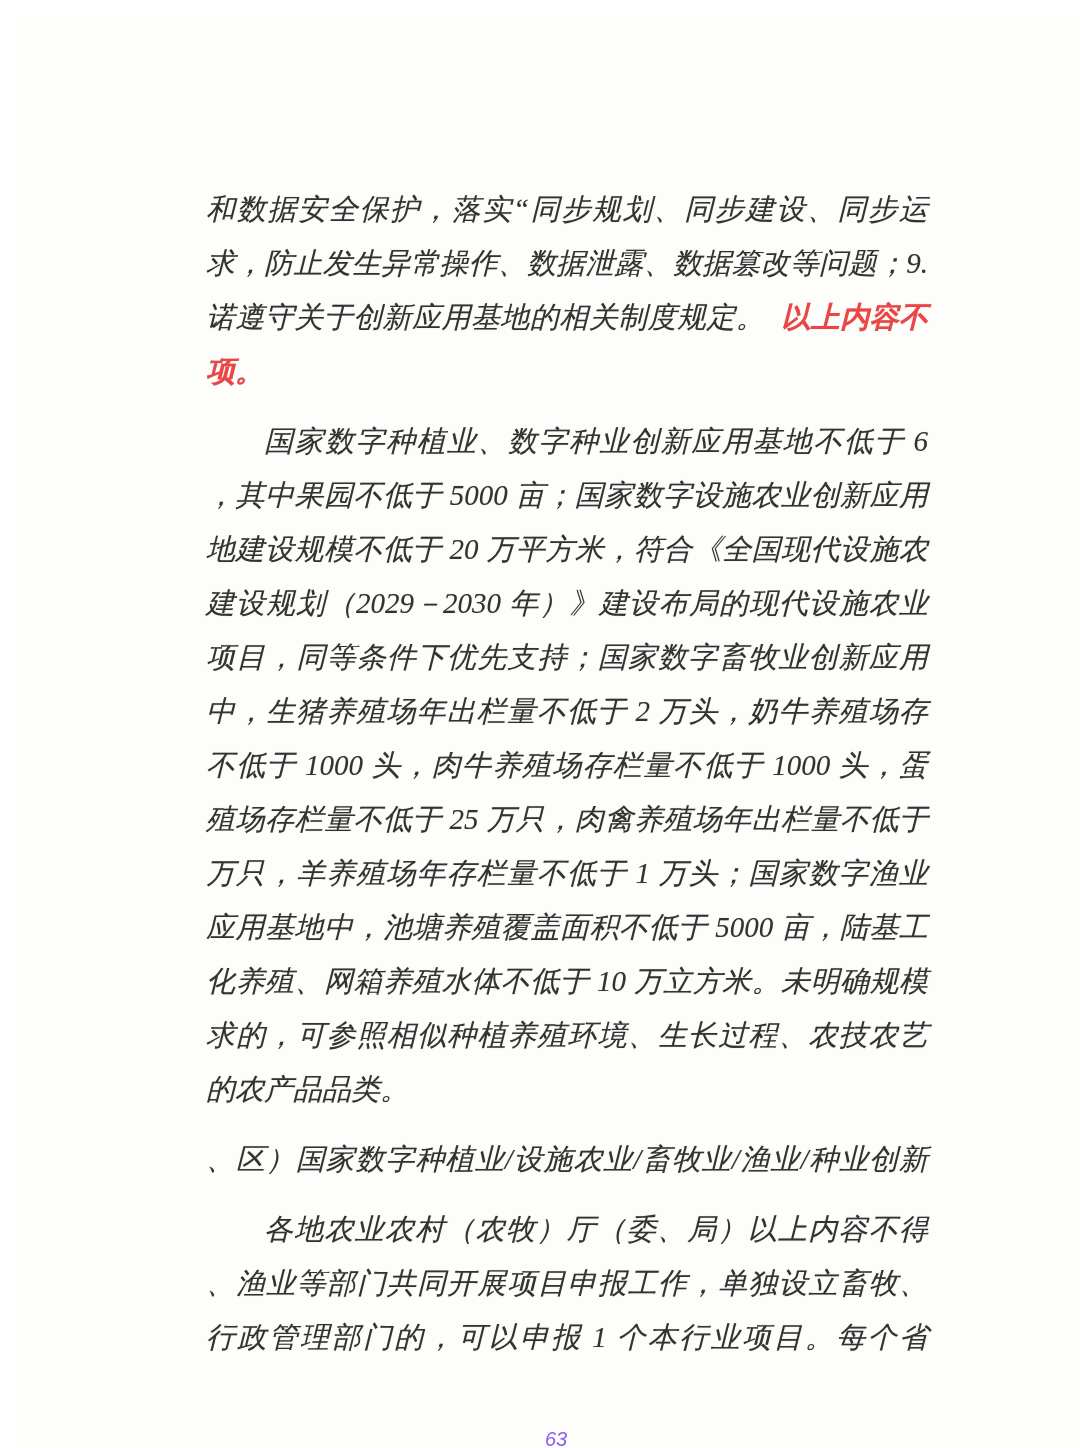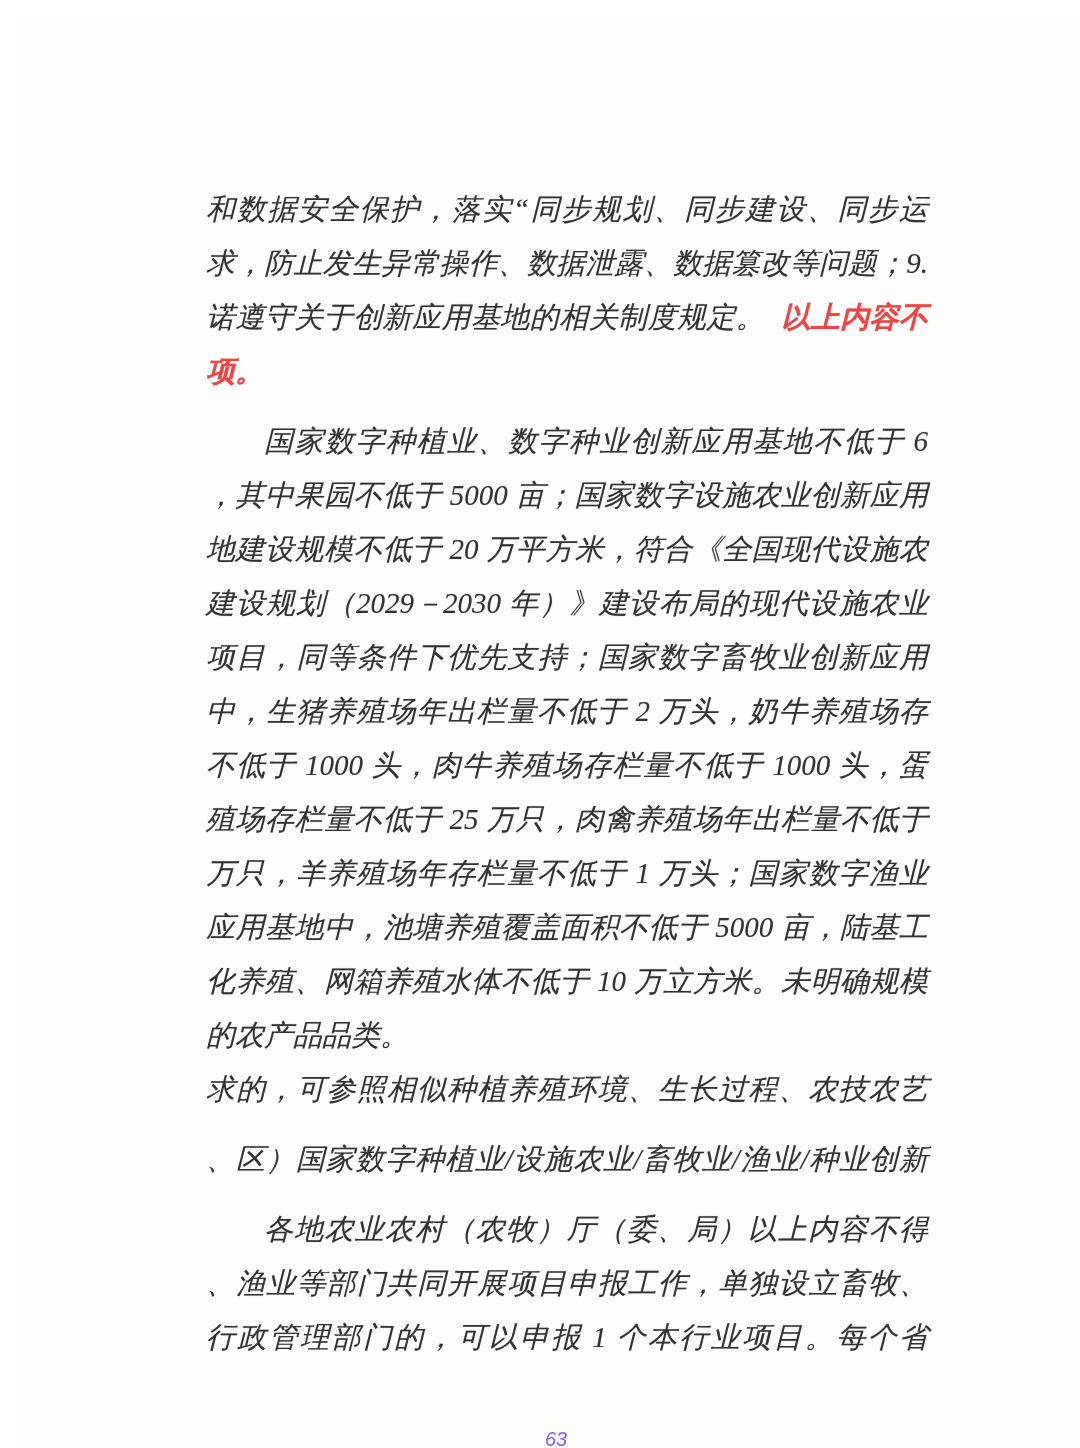--- a/index.html
+++ b/index.html
@@ -68,22 +68,22 @@
         <div class="line"><span class="seg">，其中果园不低于 5000 亩；国家数字设施农业创新应用基</span></div>
         <div class="line"><span class="seg">地建设规模不低于 20 万平方米，符合《全国现代设施农业</span></div>
         <div class="line"><span class="seg">建设规划（2029－2030 年）》建设布局的现代设施农业建设</span></div>
         <div class="line"><span class="seg">项目，同等条件下优先支持；国家数字畜牧业创新应用基地</span></div>
         <div class="line"><span class="seg">中，生猪养殖场年出栏量不低于 2 万头，奶牛养殖场存栏量</span></div>
         <div class="line"><span class="seg">不低于 1000 头，肉牛养殖场存栏量不低于 1000 头，蛋禽养</span></div>
         <div class="line"><span class="seg">殖场存栏量不低于 25 万只，肉禽养殖场年出栏量不低于 50</span></div>
         <div class="line"><span class="seg">万只，羊养殖场年存栏量不低于 1 万头；国家数字渔业创新</span></div>
         <div class="line"><span class="seg">应用基地中，池塘养殖覆盖面积不低于 5000 亩，陆基工厂</span></div>
         <div class="line"><span class="seg">化养殖、网箱养殖水体不低于 10 万立方米。未明确规模要</span></div>
+        <div class="line"><span class="seg">求的，可参照相似种植养殖环境、生长过程、农技农艺要求</span></div>
         <div class="line para-end"><span class="seg">的农产品品类。</span></div>
-        <div class="line"><span class="seg">求的，可参照相似种植养殖环境、生长过程、农技农艺要求</span></div>
       </div>
       <div class="paragraph">
         <div class="line"><span class="seg">、区）国家数字种植业/设施农业/畜牧业/渔业/种业创新应用</span></div>
       </div>
       <div class="paragraph">
         <div class="line indent"><span class="seg">各地农业农村（农牧）厅（委、局）以上内容不得缺</span></div>
         <div class="line"><span class="seg">、渔业等部门共同开展项目申报工作，单独设立畜牧、渔业</span></div>
         <div class="line para-end"><span class="seg">行政管理部门的，可以申报 1 个本行业项目。每个省（区、</span></div>
       </div>
     </div>

